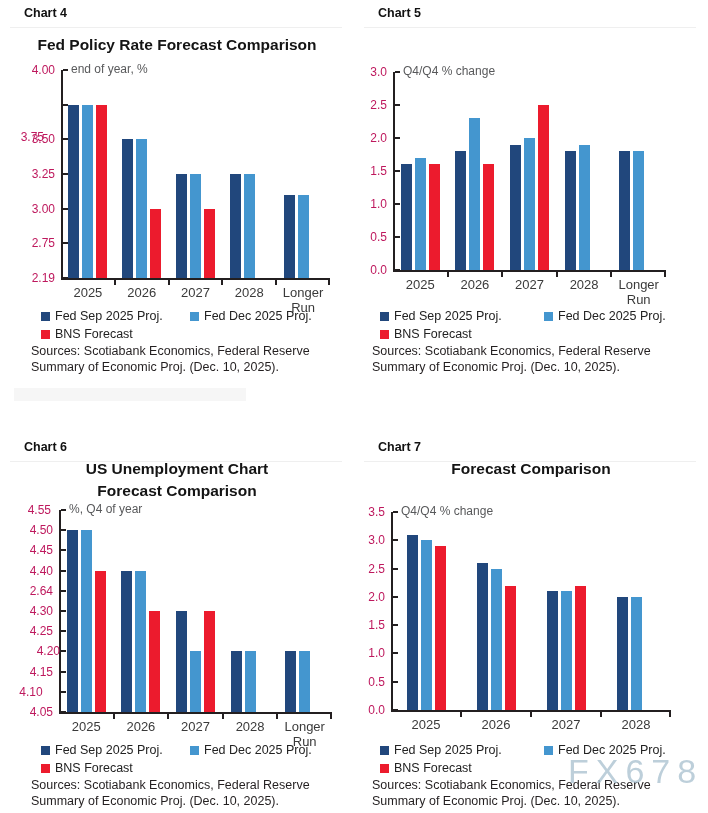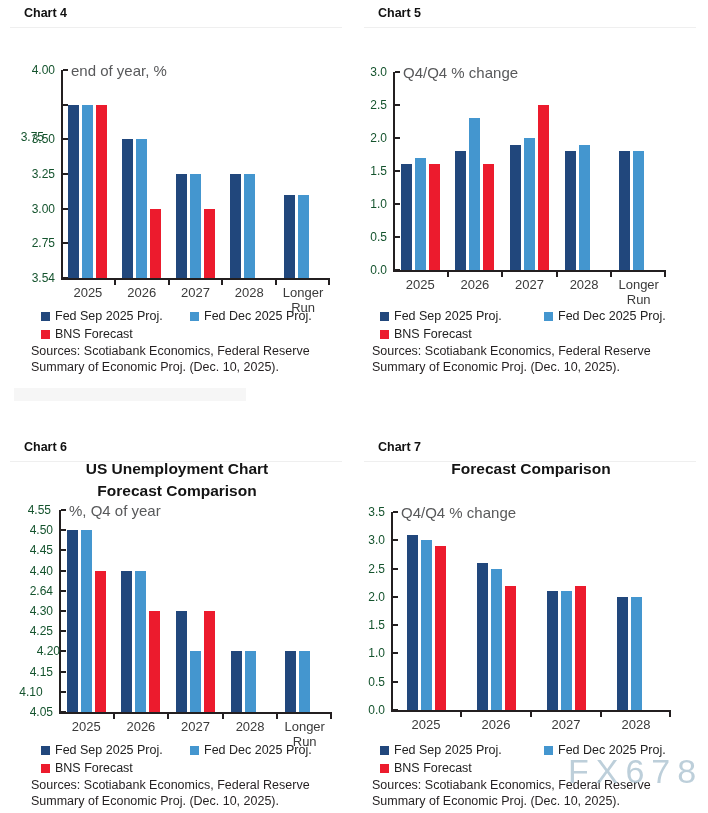--- a/index.html
+++ b/index.html
@@ -11,24 +11,24 @@
   #p2{left:0;top:434px;}
   #p3{left:354px;top:434px;}
   .pos-left{--lx:41px;--sx:31px;}
   .pos-right{--lx:26px;--sx:18px;}
   .chart-label{position:absolute;left:24px;top:6px;font-size:12.5px;font-weight:bold;color:#111;}
   .label-rule{position:absolute;left:10px;top:27px;width:332px;height:1px;background:#efefef;}
   .artifact-band{position:absolute;left:14px;top:388px;width:232px;height:13px;background:#f6f6f6;}
   .title{position:absolute;left:6px;right:6px;text-align:center;font-weight:bold;font-size:15.5px;color:#141414;line-height:22px;}
   .panel.top .title{top:34px;}
   .panel.bottom .title{top:24px;}
-  .subtitle{position:absolute;font-size:15px;color:#58595b;}
+  .subtitle{position:absolute;font-size:12px;color:#58595b;}
   .plot-layer{position:absolute;left:0;top:0;right:0;bottom:0;}
   .axis-v,.axis-h,.ytick-mark,.xtick-mark{position:absolute;background:#231f20;}
-  .ytick-label{position:absolute;font-size:12px;color:#14532d;text-align:right;height:16px;line-height:16px;}
+  .ytick-label{position:absolute;font-size:12px;color:#be185d;text-align:right;height:16px;line-height:16px;}
   .xlabel{position:absolute;font-size:13px;color:#3a3a3a;text-align:center;white-space:pre-line;line-height:15px;}
   .bar{position:absolute;width:11px;}
   .legend-item{position:absolute;top:309px;font-size:12.5px;color:#222;display:flex;align-items:center;gap:5px;height:14px;white-space:nowrap;}
   .r1c1{left:var(--lx);}
   .r1c2{left:190px;}
   .r2c1{top:327px;left:var(--lx);}
   .swatch{width:9px;height:9px;display:inline-block;flex:0 0 9px;}
   .sw-dark{background:#21477c;}
   .sw-light{background:#4496cf;}
   .sw-red{background:#ec1b2d;}
@@ -37,38 +37,42 @@
 </style>
 </head>
 <body>
 
 <div class="page">
 
   <div class="panel top pos-left" id="p0">
     <div class="chart-label">Chart 4</div>
     <div class="label-rule"></div>
     <div class="artifact-band"></div>
+    <div class="title">
+      <div>Fed Policy Rate Forecast Comparison</div>
+      <div></div>
+    </div>
     <div class="subtitle" style="left: 71px; top: 62px;">end of year, %</div>
     <div class="plot-layer">
         <div class="axis-v" style="left: 61px; top: 70px; width: 2px; height: 208px;"></div>
         <div class="axis-h" style="left: 61px; top: 278px; width: 269px; height: 2px;"></div>
         <div class="ytick-mark" style="left: 63px; top: 69px; width: 5px; height: 2px;"></div>
         <div class="ytick-label" style="left: 11px; width: 44px; top: 62px;">4.00</div>
         <div class="ytick-mark" style="left: 63px; top: 103.667px; width: 5px; height: 2px;"></div>
         <div class="ytick-label" style="left: 0; width: 44px; top: 96.6667px; margin-top: 32px;">3.75</div>
         <div class="ytick-mark" style="left: 63px; top: 138.333px; width: 5px; height: 2px;"></div>
         <div class="ytick-label" style="left: 11px; width: 44px; top: 131.333px;">3.50</div>
         <div class="ytick-mark" style="left: 63px; top: 173px; width: 5px; height: 2px;"></div>
         <div class="ytick-label" style="left: 11px; width: 44px; top: 166px;">3.25</div>
         <div class="ytick-mark" style="left: 63px; top: 207.667px; width: 5px; height: 2px;"></div>
         <div class="ytick-label" style="left: 11px; width: 44px; top: 200.667px;">3.00</div>
         <div class="ytick-mark" style="left: 63px; top: 242.333px; width: 5px; height: 2px;"></div>
         <div class="ytick-label" style="left: 11px; width: 44px; top: 235.333px;">2.75</div>
         <div class="ytick-mark" style="left: 63px; top: 277px; width: 5px; height: 2px;"></div>
-        <div class="ytick-label" style="left: 11px; width: 44px; top: 270px;">3.54</div>
+        <div class="ytick-label" style="left: 11px; width: 44px; top: 270px;">2.19</div>
         <div class="xtick-mark" style="left: 113.8px; top: 280px; width: 2px; height: 5px;"></div>
         <div class="xtick-mark" style="left: 167.6px; top: 280px; width: 2px; height: 5px;"></div>
         <div class="xtick-mark" style="left: 221.4px; top: 280px; width: 2px; height: 5px;"></div>
         <div class="xtick-mark" style="left: 275.2px; top: 280px; width: 2px; height: 5px;"></div>
         <div class="xtick-mark" style="left: 328px; top: 280px; width: 2px; height: 5px;"></div>
         <div class="xlabel" style="left: 55.9px; width: 64px; top: 285px;">2025</div>
         <div class="bar" style="left: 68.4px; top: 104.667px; height: 173.333px; background: rgb(33, 71, 124);"></div>
         <div class="bar" style="left: 82.4px; top: 104.667px; height: 173.333px; background: rgb(68, 150, 207);"></div>
         <div class="bar" style="left: 96.4px; top: 104.667px; height: 173.333px; background: rgb(236, 27, 45);"></div>
         <div class="xlabel" style="left: 109.7px; width: 64px; top: 285px;">2026</div>

